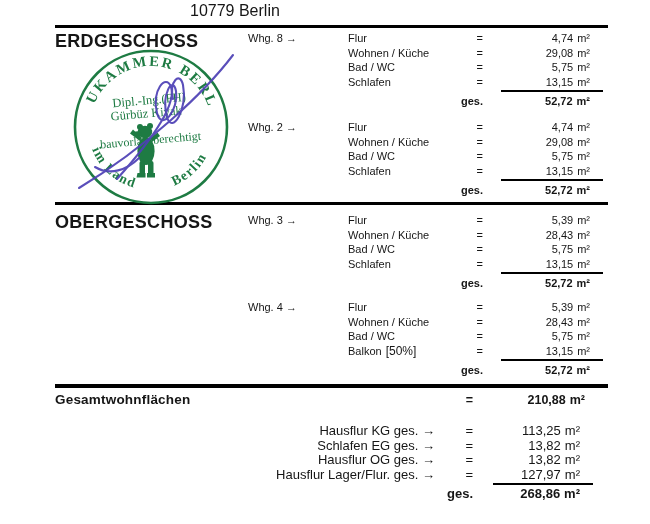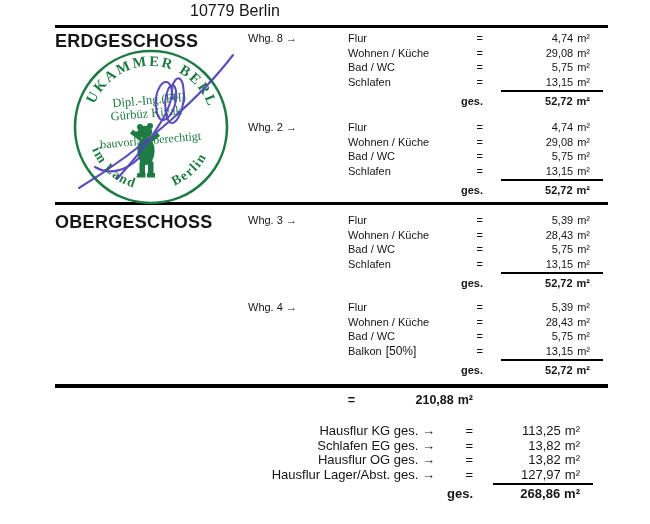--- a/index.html
+++ b/index.html
@@ -164,20 +164,21 @@
   <div class="rrow trow">
     <span class="rlabel"></span>
     <span class="eq ges">ges.</span>
     <span class="val"><span>52,72</span><span class="unit">m²</span></span>
   </div>
 </div>
 
 <div class="rule" style="top:384px;height:3.5px"></div>
 
 <div class="grand">
+  <span class="glabel">Gesamtwohnflächen</span>
   <span class="geq">=</span>
   <span class="gval"><span>210,88</span><span class="unit">m²</span></span>
 </div>
 
 <div class="hblock">
   <div class="hrow">
     <span class="hlabel">Hausflur KG ges. →</span>
     <span class="eq">=</span>
     <span class="val"><span>113,25</span><span class="unit">m²</span></span>
   </div>
@@ -185,21 +186,21 @@
     <span class="hlabel">Schlafen EG ges. →</span>
     <span class="eq">=</span>
     <span class="val"><span>13,82</span><span class="unit">m²</span></span>
   </div>
   <div class="hrow">
     <span class="hlabel">Hausflur OG ges. →</span>
     <span class="eq">=</span>
     <span class="val"><span>13,82</span><span class="unit">m²</span></span>
   </div>
   <div class="hrow">
-    <span class="hlabel">Hausflur Lager/Abst. ges. →</span>
+    <span class="hlabel">Hausflur Lager/Flur. ges. →</span>
     <span class="eq">=</span>
     <span class="val"><span>127,97</span><span class="unit">m²</span></span>
   </div>
   <div class="hsumline"></div>
   <div class="hrow htrow">
     <span class="hlabel"></span>
     <span class="eq ges">ges.</span>
     <span class="val"><span>268,86</span><span class="unit">m²</span></span>
   </div>
 </div>

